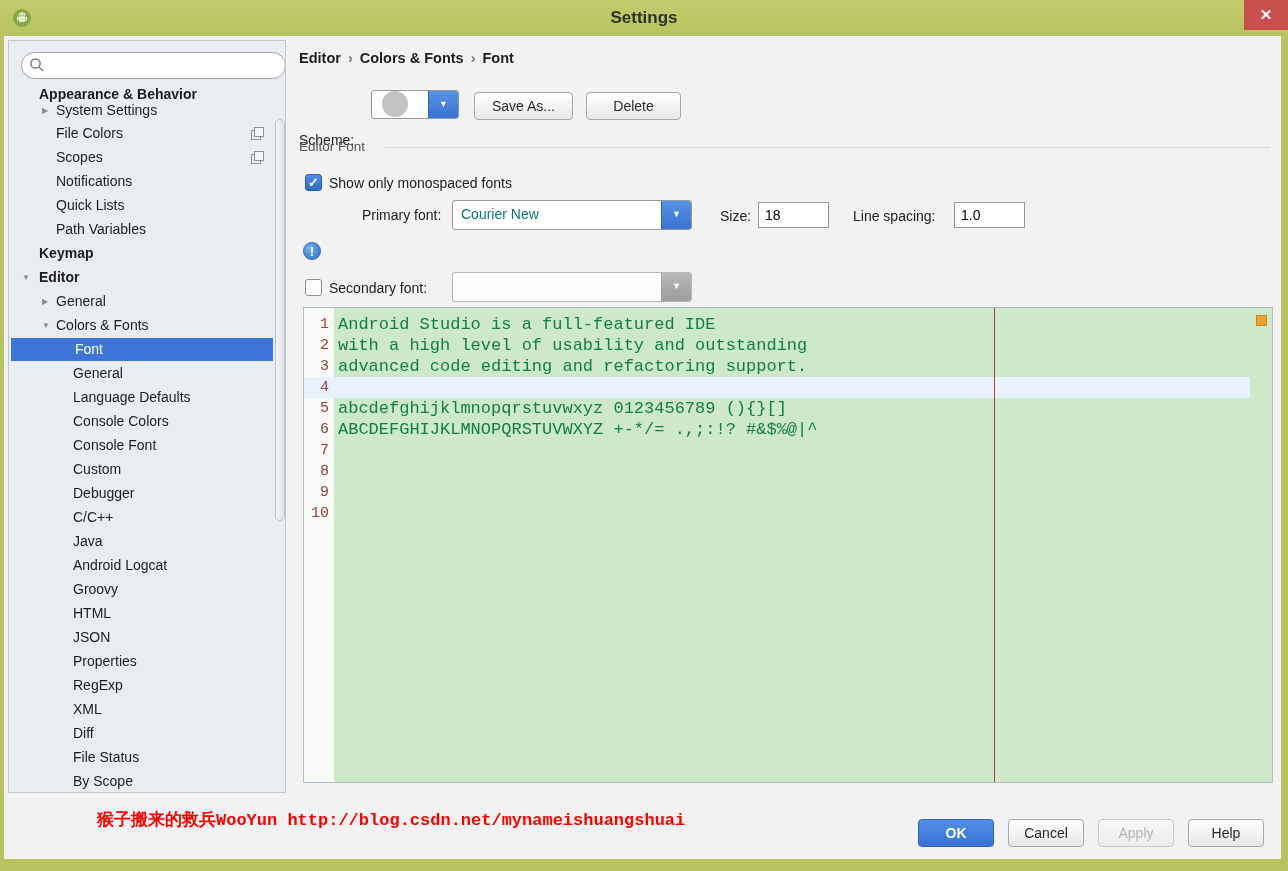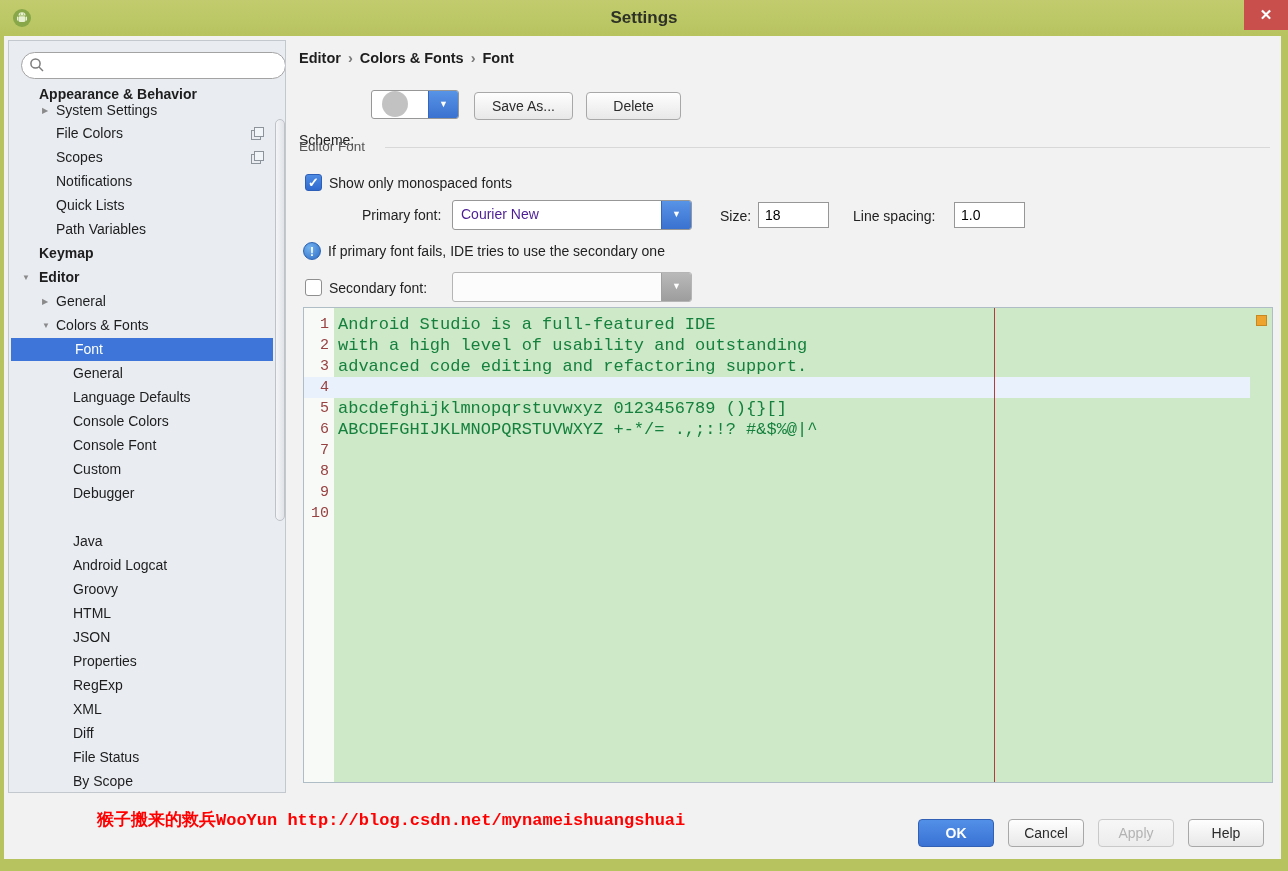--- a/index.html
+++ b/index.html
@@ -45,21 +45,21 @@
   
   .breadcrumb{position:absolute;left:295px;top:14px;font-size:14.5px;font-weight:bold;color:#1e1e1e;}
   .bc-sep{color:#7a7a7a;margin:0 7px;}
   .bc-item{cursor:default;}
   .plabel{position:absolute;font-size:14px;color:#222;white-space:nowrap;}
   .grouplabel{position:absolute;left:295px;top:103px;font-size:13.5px;color:#555;}
   .groupline{position:absolute;left:381px;top:111px;width:885px;height:1px;background:#d8d8d8;}
 
   .combo{position:absolute;height:29px;display:flex;border:1px solid #979797;border-radius:3px;
     background:#fff;box-sizing:border-box;overflow:hidden;}
-  .combo .cfield{flex:1;position:relative;font-size:14px;color:#4c1d95;line-height:27px;padding-left:8px;white-space:nowrap;}
+  .combo .cfield{flex:1;position:relative;font-size:14px;color:#0f766e;line-height:27px;padding-left:8px;white-space:nowrap;}
   .combo .carrow{width:29px;background:linear-gradient(#5априч,#000);}
   .carrow{width:29px;text-align:center;line-height:27px;font-size:9px;color:#fff;
     background:linear-gradient(#5793e6,#3a72d0);border-left:1px solid #3565bd;}
   .combo.disabled{border-color:#b5b5b5;background:#fcfcfc;}
   .combo.disabled .carrow{background:linear-gradient(#b9b9b9,#9d9d9d);border-left:1px solid #a0a0a0;}
   .blob{width:26px;height:26px;border-radius:50%;background:#bbbbbb;opacity:.9;margin-top:0px;margin-left:2px;}
 
   .btn{height:28px;min-width:76px;padding:0 14px;border:1px solid #a8a8a8;border-radius:4px;
     background:linear-gradient(#fefefe,#e8e8e8);font:14px "Liberation Sans",sans-serif;color:#2b2b2b;}
   .btn.primary{background:linear-gradient(#5290e8,#3a72d4);border-color:#3260b5;color:#fff;font-weight:bold;}
@@ -181,20 +181,23 @@
           </div>
           <div class="trow lvl3" style="top: 393px;">
             <span class="tlabel">Console Font</span>
           </div>
           <div class="trow lvl3" style="top: 417px;">
             <span class="tlabel">Custom</span>
           </div>
           <div class="trow lvl3" style="top: 441px;">
             <span class="tlabel">Debugger</span>
           </div>
+          <div class="trow lvl3" style="top: 465px;">
+            <span class="tlabel">C/C++</span>
+          </div>
           <div class="trow lvl3" style="top: 489px;">
             <span class="tlabel">Java</span>
           </div>
           <div class="trow lvl3" style="top: 537px;">
             <span class="tlabel">Groovy</span>
           </div>
           <div class="trow lvl3" style="top: 513px;">
             <span class="tlabel">Android Logcat</span>
           </div>
           <div class="trow lvl3" style="top: 561px;">
@@ -251,21 +254,20 @@
       <div class="carrow">▼</div>
     </div>
     <div class="plabel" style="left:716px;top:172px;">Size:</div>
     <input class="numinput" style="left: 754px; top: 166px;" value="18">
     <div class="plabel" style="left:849px;top:172px;">Line spacing:</div>
     <input class="numinput" style="left: 950px; top: 166px;" value="1.0">
 
     <div class="infoicon" style="left:299px;top:206px;">
       <span>!</span>
     </div>
-    <div class="plabel" style="left:324px;top:207px;">If primary font fails, IDE tries to use the secondary one</div>
 
     <div class="checkbox unchecked" style="left:301px;top:243px;"></div>
     <div class="plabel" style="left:325px;top:244px;">Secondary font:</div>
     <div class="combo disabled" style="left:448px;top:236px;width:240px;height:30px;">
       <div class="cfield"></div>
       <div class="carrow">▼</div>
     </div>
 
     <div class="editor">
       <div class="gutterbg"></div>

